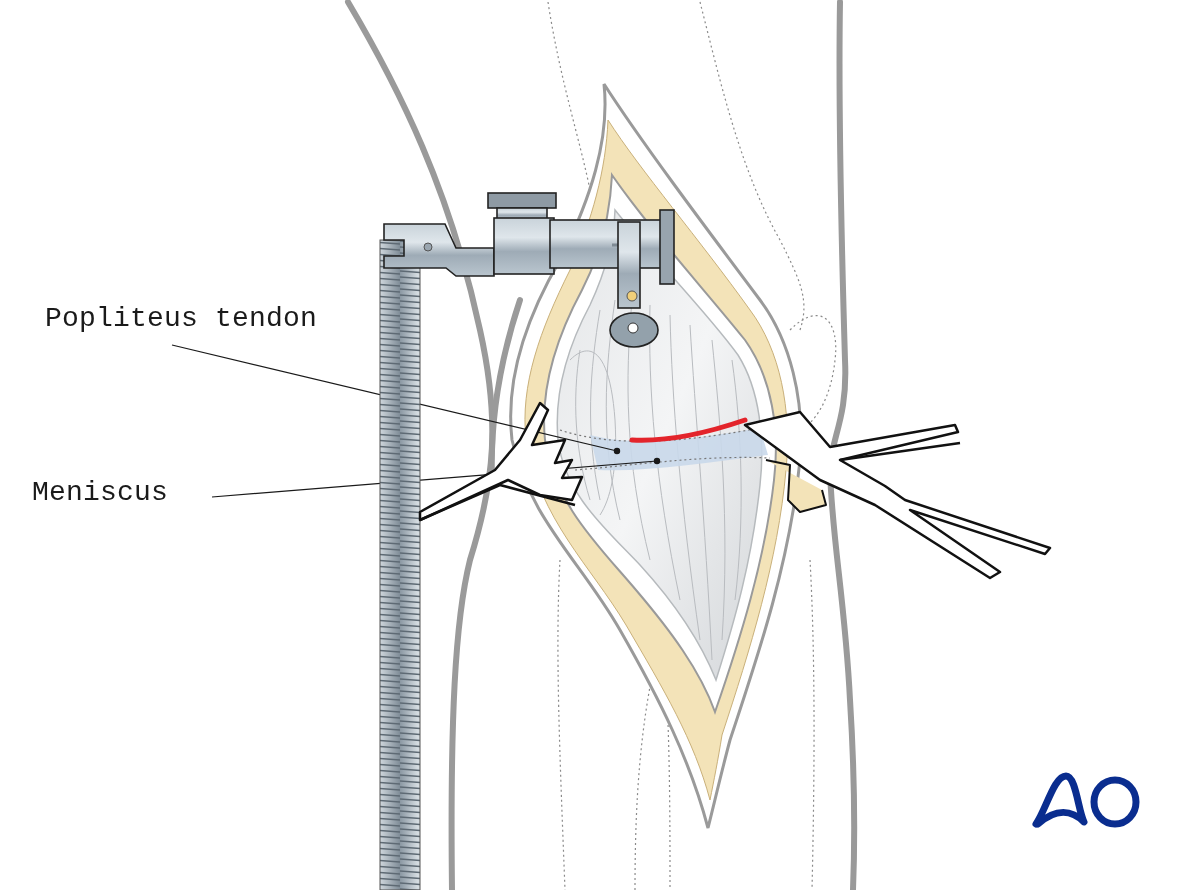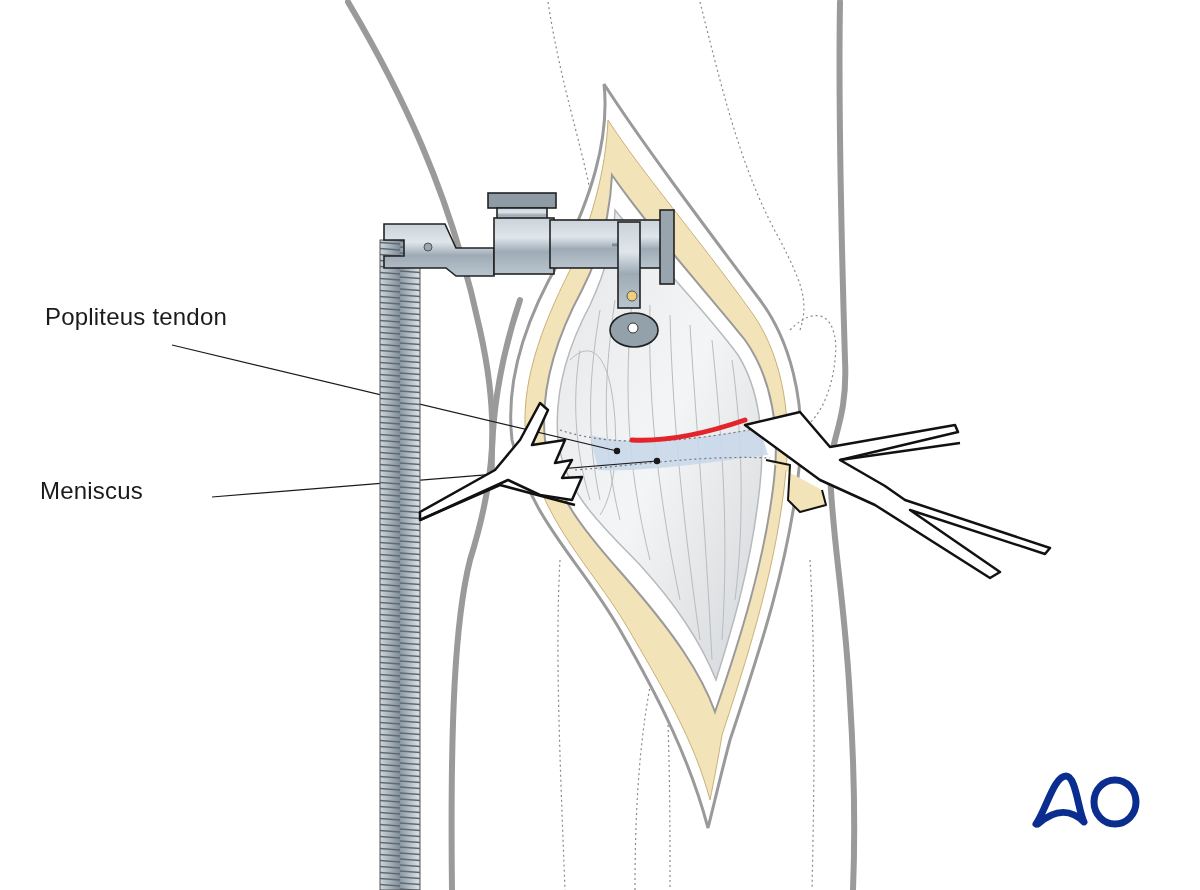--- a/index.html
+++ b/index.html
@@ -1,20 +1,20 @@
 <!DOCTYPE html>
 <html><head>
 <meta charset="utf-8">
 <style>
   html, body { margin: 0; padding: 0; background: #ffffff; }
   body { width: 1200px; height: 890px; position: relative; overflow: hidden; font-family: "Liberation Sans", sans-serif; }
   #stage { position: absolute; left: 0; top: 0; width: 1200px; height: 890px; }
-  .label { position: absolute; font-family: Liberation Sans, sans-serif; font-size: 24px; color: #1a1a1a; letter-spacing: 0.2px; white-space: nowrap; }
+  .label { position: absolute; font-family: Liberation Mono, monospace; font-size: 28px; color: #1a1a1a; letter-spacing: 0.2px; white-space: nowrap; }
   #lbl-popliteus { left: 45px; top: 303px; }
-  #lbl-meniscus { left: 40px; top: 477px; }
+  #lbl-meniscus { left: 32px; top: 477px; }
   #ao-logo { position: absolute; left: 1032px; top: 770px; width: 110px; height: 60px; }
 </style>
 </head>
 <body>
 
 <div id="stage">
 <svg width="1200" height="890" viewBox="0 0 1200 890" xmlns="http://www.w3.org/2000/svg">
   <defs>
     <linearGradient id="metal" x1="0" y1="0" x2="0" y2="1">
       <stop offset="0" stop-color="#c9d3da"></stop>

